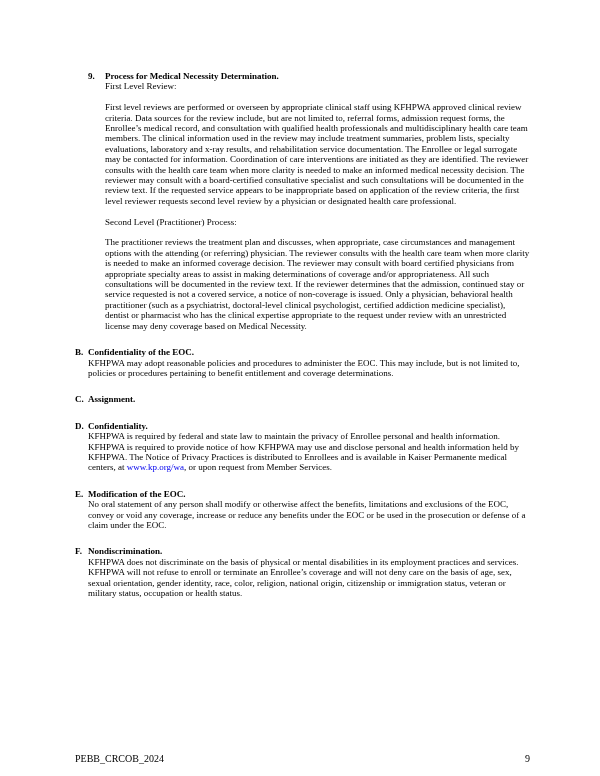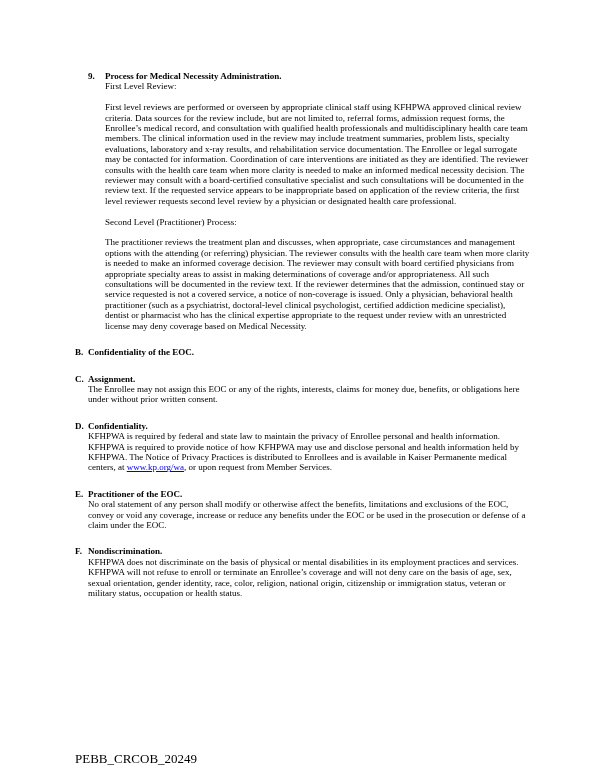--- a/index.html
+++ b/index.html
@@ -24,81 +24,81 @@
   .item9 .num { width: 17px; flex-shrink: 0; }
   .item9 .body { margin-left: 17px; }
   .item9 .body p + p { margin-top: 10.4px; }
 
   
   .section { margin-top: 16px; }
   .section .heading { display: flex; font-weight: bold; }
   .section .letter { width: 13px; flex-shrink: 0; }
   .section .body { margin-left: 13px; }
 
-  a.doc-link { text-decoration: underline; cursor: pointer; }
+  a.doc-link { cursor: pointer; }
 
   .footer {
     position: absolute;
     bottom: 12px;
     left: 75px;
     right: 70px;
     display: flex;
-    justify-content: flex-start;
-    font-size: 13px;
+    justify-content: space-between;
+    font-size: 10px;
   }
 </style>
 </head>
 <body>
 
 <div class="page">
 
   <div class="item9">
     <div class="heading">
       <span class="num">9.</span>
-      <span>Process for Medical Necessity Administration.</span>
+      <span>Process for Medical Necessity Determination.</span>
     </div>
     <div class="body">
       <p>First Level Review:</p>
       <p>First level reviews are performed or overseen by appropriate clinical staff using KFHPWA approved clinical review criteria. Data sources for the review include, but are not limited to, referral forms, admission request forms, the Enrollee’s medical record, and consultation with qualified health professionals and multidisciplinary health care team members. The clinical information used in the review may include treatment summaries, problem lists, specialty evaluations, laboratory and x-ray results, and rehabilitation service documentation. The Enrollee or legal surrogate may be contacted for information. Coordination of care interventions are initiated as they are identified. The reviewer consults with the health care team when more clarity is needed to make an informed medical necessity decision. The reviewer may consult with a board-certified consultative specialist and such consultations will be documented in the review text. If the requested service appears to be inappropriate based on application of the review criteria, the first level reviewer requests second level review by a physician or designated health care professional.</p>
       <p>Second Level (Practitioner) Process:</p>
       <p>The practitioner reviews the treatment plan and discusses, when appropriate, case circumstances and management options with the attending (or referring) physician. The reviewer consults with the health care team when more clarity is needed to make an informed coverage decision. The reviewer may consult with board certified physicians from appropriate specialty areas to assist in making determinations of coverage and/or appropriateness. All such consultations will be documented in the review text. If the reviewer determines that the admission, continued stay or service requested is not a covered service, a notice of non-coverage is issued. Only a physician, behavioral health practitioner (such as a psychiatrist, doctoral-level clinical psychologist, certified addiction medicine specialist), dentist or pharmacist who has the clinical expertise appropriate to the request under review with an unrestricted license may deny coverage based on Medical Necessity.</p>
     </div>
   </div>
 
   <div class="section">
     <div class="heading">
       <span class="letter">B.</span>
       <span>Confidentiality of the EOC.</span>
     </div>
+    <div class="body">
+      <p>KFHPWA may adopt reasonable policies and procedures to administer the EOC. This may include, but is not limited to, policies or procedures pertaining to benefit entitlement and coverage determinations.</p>
+    </div>
   </div>
 
   <div class="section">
     <div class="heading">
       <span class="letter">C.</span>
       <span>Assignment.</span>
-    </div>
-    <div class="body">
-      <p>The Enrollee may not assign this EOC or any of the rights, interests, claims for money due, benefits, or obligations here under without prior written consent.</p>
     </div>
   </div>
 
   <div class="section">
     <div class="heading">
       <span class="letter">D.</span>
       <span>Confidentiality.</span>
     </div>
     <div class="body">
       <p><span>KFHPWA is required by federal and state law to maintain the privacy of Enrollee personal and health information. KFHPWA is required to provide notice of how KFHPWA may use and disclose personal and health information held by KFHPWA. The Notice of Privacy Practices is distributed to Enrollees and is available in Kaiser Permanente medical centers, at </span><a class="doc-link" id="kp-link" style="color: rgb(0, 0, 238);">www.kp.org/wa</a><span>, or upon request from Member Services.</span></p>
     </div>
   </div>
 
   <div class="section">
     <div class="heading">
       <span class="letter">E.</span>
-      <span>Practitioner of the EOC.</span>
+      <span>Modification of the EOC.</span>
     </div>
     <div class="body">
       <p>No oral statement of any person shall modify or otherwise affect the benefits, limitations and exclusions of the EOC, convey or void any coverage, increase or reduce any benefits under the EOC or be used in the prosecution or defense of a claim under the EOC.</p>
     </div>
   </div>
 
   <div class="section">
     <div class="heading">
       <span class="letter">F.</span>
       <span>Nondiscrimination.</span>

